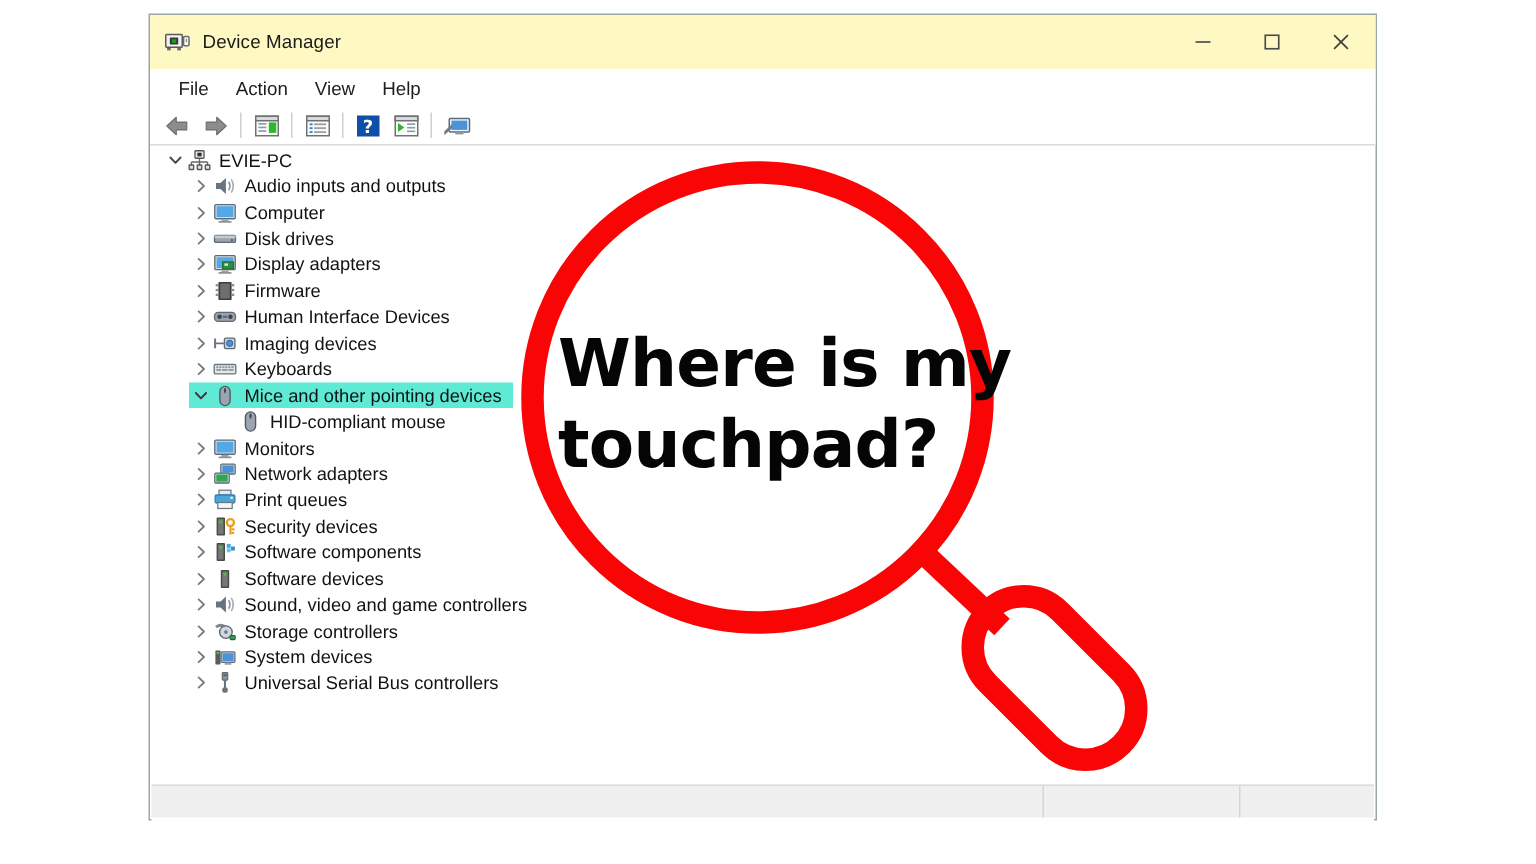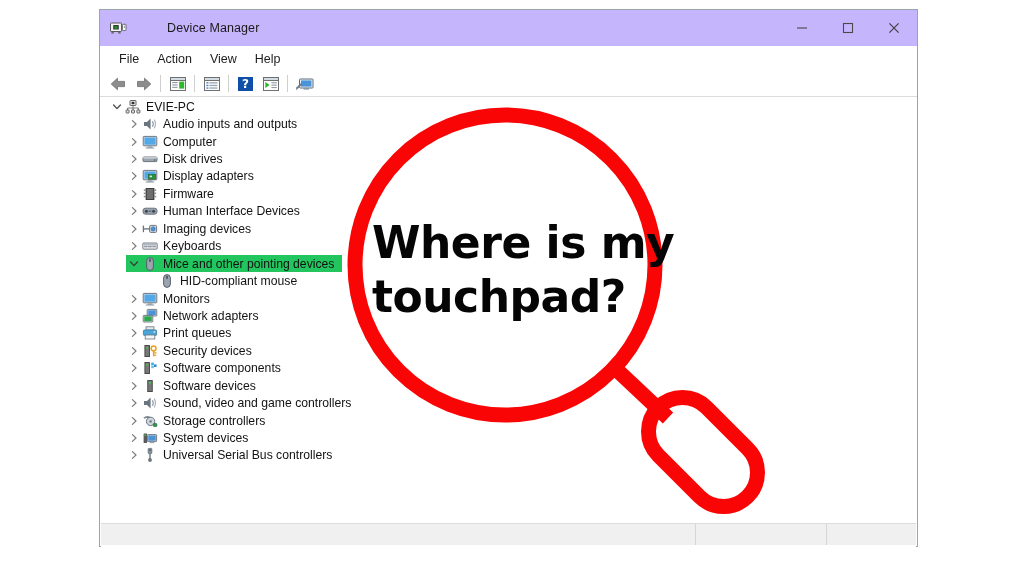--- a/index.html
+++ b/index.html
@@ -23,24 +23,23 @@
     width: 819px; height: 538px;
     background: #ffffff;
     border: 1px solid #9aa5a8;
     box-shadow: 0 0 0 0 rgba(0,0,0,0);
   }
 
   
   #titlebar {
     position: relative;
     height: 36px;
-    background: #c4b5fd;
+    background: #fef9c3;
     display: flex;
     align-items: center;
-    gap: 32px;
   }
   #title-icon {
     margin-left: 9px;
     width: 18px; height: 18px;
     display: block;
   }
   #title-text {
     margin-left: 8px;
     font-size: 12.5px;
     color: #1a1a1a;
@@ -111,21 +110,21 @@
     position: relative;
     height: 17.45px;
     display: flex;
     align-items: center;
     white-space: nowrap;
     font-size: 12.2px;
     color: #121212;
     cursor: default;
   }
   .tree-row.selected .row-hl {
-    background: #22c55e;
+    background: #5eead4;
   }
   .row-hl {
     display: inline-flex;
     align-items: center;
     height: 17px;
     padding-right: 6px;
   }
   .chev {
     width: 16px; height: 16px;
     flex: 0 0 16px;

